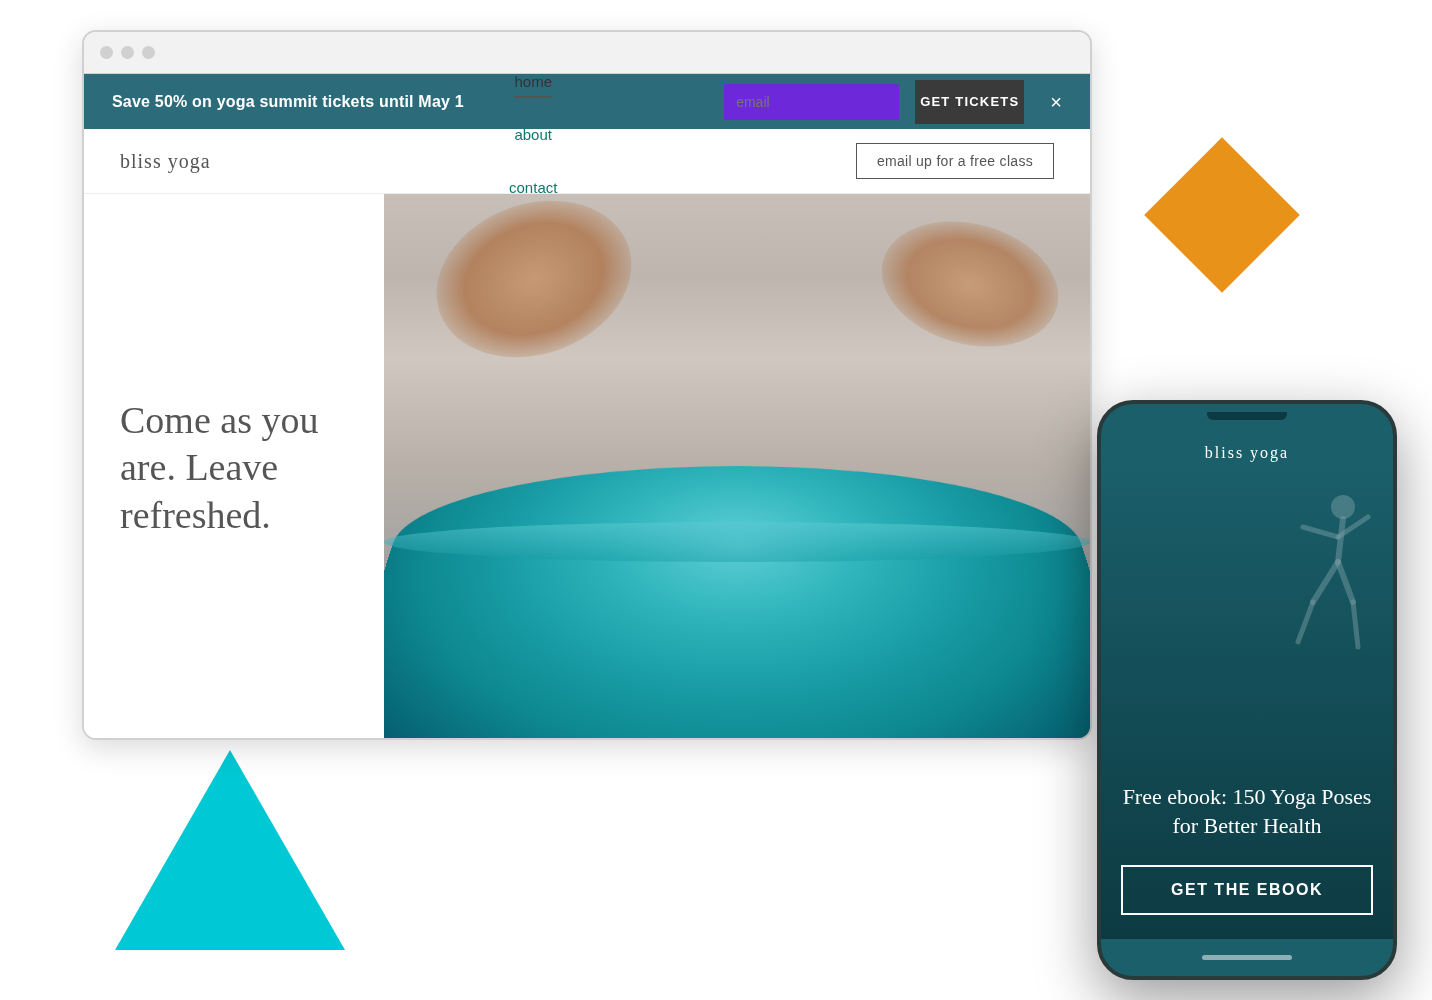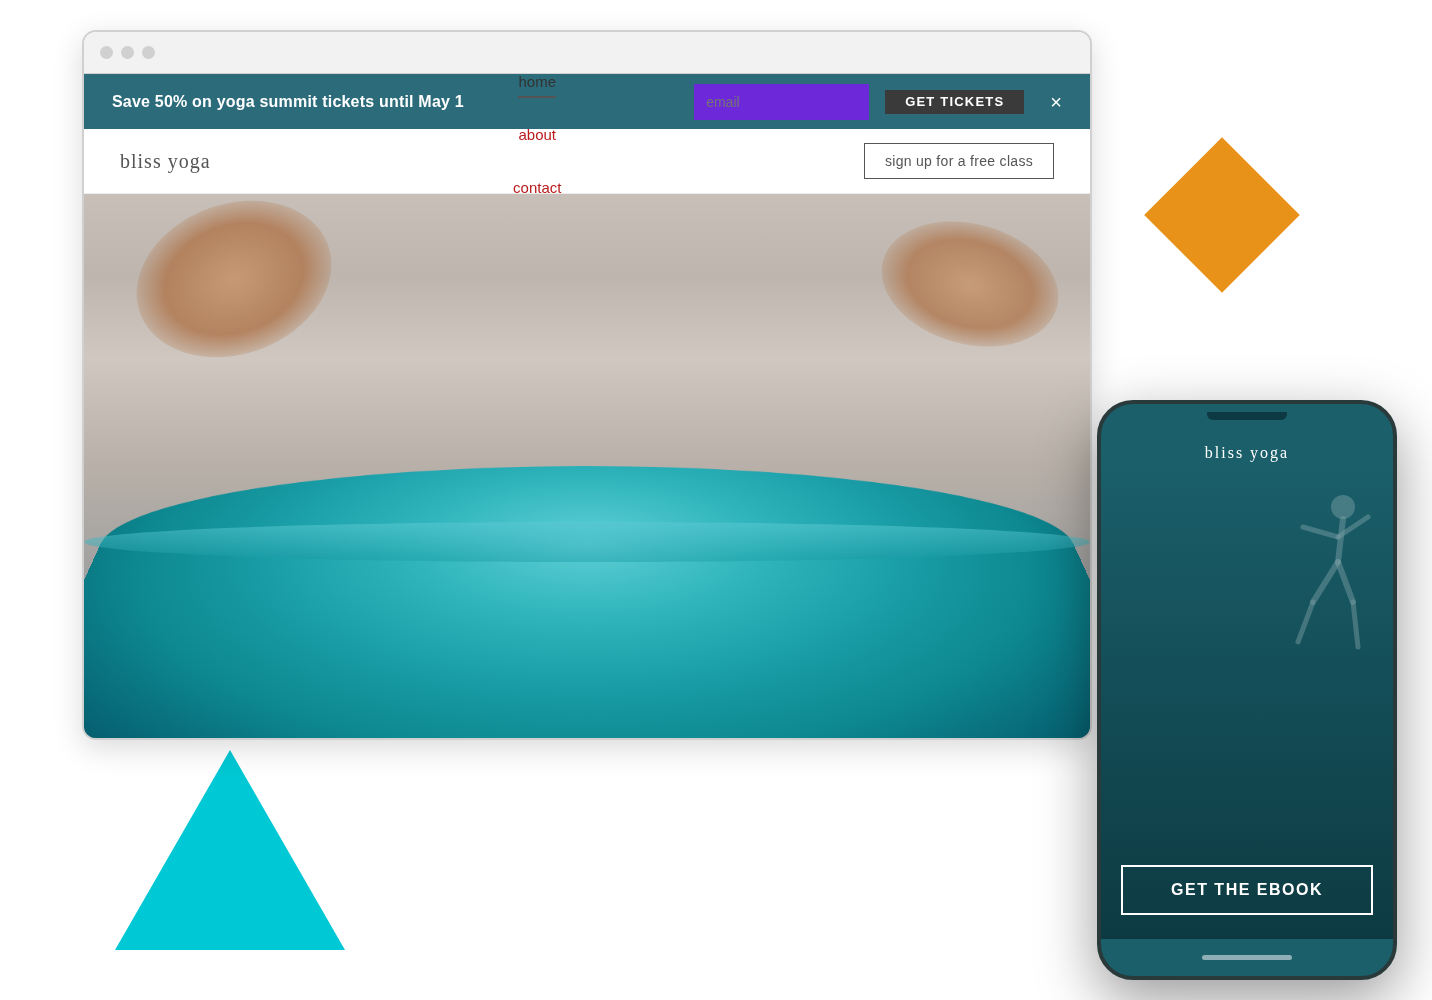--- a/index.html
+++ b/index.html
@@ -98,22 +98,22 @@
       font-size: 14px;
       color: #aaa;
       font-family: Arial, sans-serif;
       outline: none;
     }
 
     .announcement-cta-btn {
       background: #3a3a3a;
       color: #ffffff;
       border: none;
-      height: 24px;
-      padding: 0 20px;
+      height: 44px;
+      padding: 0 5px;
       font-size: 13px;
       font-weight: 700;
       letter-spacing: 1.2px;
       cursor: pointer;
       font-family: Arial, sans-serif;
       text-transform: uppercase;
     }
 
     .announcement-close {
       color: #ffffff;
@@ -147,21 +147,21 @@
       display: flex;
       align-items: center;
       gap: 36px;
       margin: 0 auto;
       flex-direction: column;
     }
 
     .nav-link {
       font-family: Arial, sans-serif;
       font-size: 15px;
-      color: #b91c1c;
+      color: #0f766e;
       text-decoration: none;
       cursor: pointer;
       position: relative;
     }
 
     .nav-link.active {
       color: #333;
     }
 
     .nav-link.active::after {
@@ -414,25 +414,28 @@
   <div class="nav-bar">
     <span class="nav-logo">bliss yoga</span>
 
     <div class="nav-links">
       <a class="nav-link active">home</a>
       <a class="nav-link">about</a>
       <a class="nav-link">contact</a>
       <a class="nav-link">tickets</a>
     </div>
 
-    <button class="nav-signup-btn">sign up for a free class</button>
+    <button class="nav-signup-btn">email up for a free class</button>
   </div>
 
   <div class="hero-section">
 
+    <div class="hero-text-area">
+      <h1 class="hero-headline">Come as you are. Leave refreshed.</h1>
+    </div>
 
     <div class="hero-image-area">
       <div class="mat-photo-area">
 
         <div class="mat-background"></div>
 
         <div class="hand-left"></div>
         <div class="hand-right"></div>
 
         <div class="mat-teal-rolled"></div>
@@ -457,18 +460,19 @@
       <line x1="60" y1="37" x2="55" y2="80" stroke="rgba(255,255,255,0.5)" stroke-width="6" stroke-linecap="round"></line>
       <line x1="55" y1="55" x2="20" y2="45" stroke="rgba(255,255,255,0.5)" stroke-width="5" stroke-linecap="round"></line>
       <line x1="55" y1="55" x2="85" y2="35" stroke="rgba(255,255,255,0.5)" stroke-width="5" stroke-linecap="round"></line>
       <line x1="55" y1="80" x2="30" y2="120" stroke="rgba(255,255,255,0.5)" stroke-width="6" stroke-linecap="round"></line>
       <line x1="55" y1="80" x2="70" y2="120" stroke="rgba(255,255,255,0.5)" stroke-width="6" stroke-linecap="round"></line>
       <line x1="30" y1="120" x2="15" y2="160" stroke="rgba(255,255,255,0.5)" stroke-width="5" stroke-linecap="round"></line>
       <line x1="70" y1="120" x2="75" y2="165" stroke="rgba(255,255,255,0.5)" stroke-width="5" stroke-linecap="round"></line>
     </svg>
 
     <div class="phone-content">
+      <p class="phone-ebook-title">Free ebook: 150 Yoga Poses for Better Health</p>
       <button class="phone-cta-btn">GET THE EBOOK</button>
     </div>
   </div>
 
   <div class="phone-bottom-bar"></div>
 </div>
 
 </body></html>

